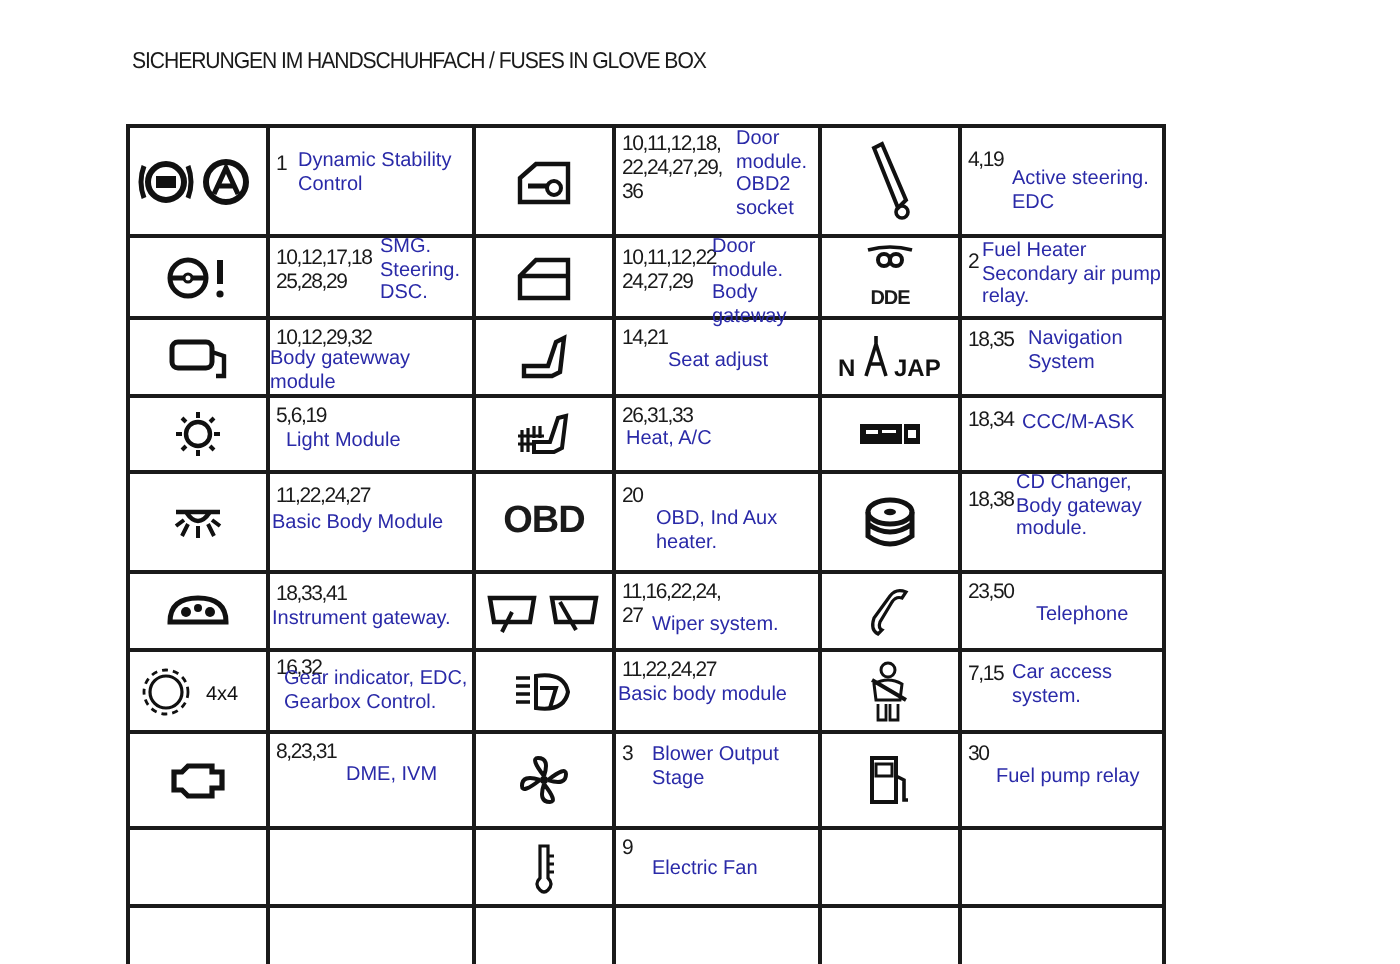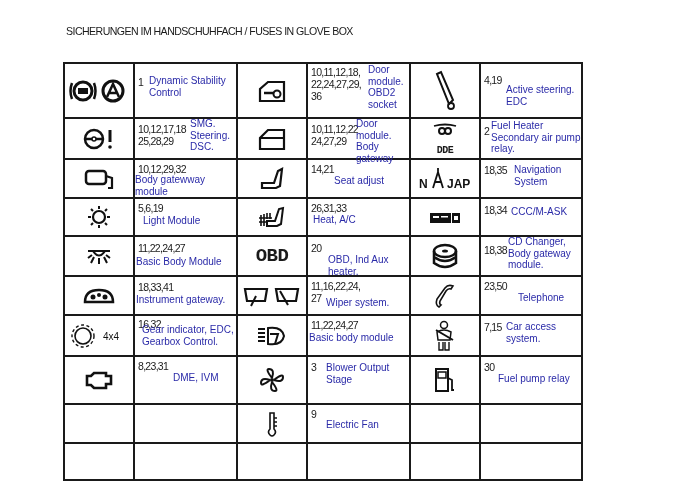--- a/index.html
+++ b/index.html
@@ -22,21 +22,21 @@
   .num {
     position:absolute; left:3px; top:2px; font-size:10.5px; color:#1a1a1a;
     letter-spacing:-0.7px; line-height:12px; white-space:pre-line;
     font-family:"Liberation Sans", sans-serif;
   }
   .desc {
     position:absolute; font-size:10px; color:#2a2aa8; line-height:11.5px; white-space:pre-line;
     font-family:"Liberation Sans", sans-serif;
   }
   svg { display:inline-block; vertical-align:middle; }
-  .icon-txt { font-weight:bold; color:#1a1a1a; font-family:Liberation Mono, monospace; }
+  .icon-txt { font-weight:bold; color:#1a1a1a; font-family:Liberation Sans, sans-serif; }
 </style>
 </head>
 <body>
 
 <div class="title">SICHERUNGEN IM HANDSCHUHFACH / FUSES IN GLOVE BOX</div>
 
 <table class="grid">
   <colgroup>
     <col style="width:70px">
       <col style="width:103px">
@@ -255,21 +255,21 @@
     </div>
         </td>
     <td class="ic">
       <svg width="28" height="26" viewBox="0 0 28 26">
         <ellipse cx="14" cy="8" rx="11" ry="6" fill="none" stroke="#111" stroke-width="2.5"></ellipse>
         <ellipse cx="14" cy="8" rx="3" ry="1.6" fill="#111"></ellipse>
         <path d="M3 8 L3 20 Q14 28 25 20 L25 8 M3 14 Q14 22 25 14" fill="none" stroke="#111" stroke-width="2.5"></path>
       </svg>
     </td>
     <td class="tx">
-          <div class="cw" style="height:38px">
+          <div class="cw" style="height:48px">
       <span class="num" style="top:7px">18,38</span>
       <span class="desc" style="left:27px;top:-1px">CD Changer,
 Body gateway
 module.</span>
     </div>
         </td>
   </tr>
 
   <tr style="height:37px">
     <td class="ic">

